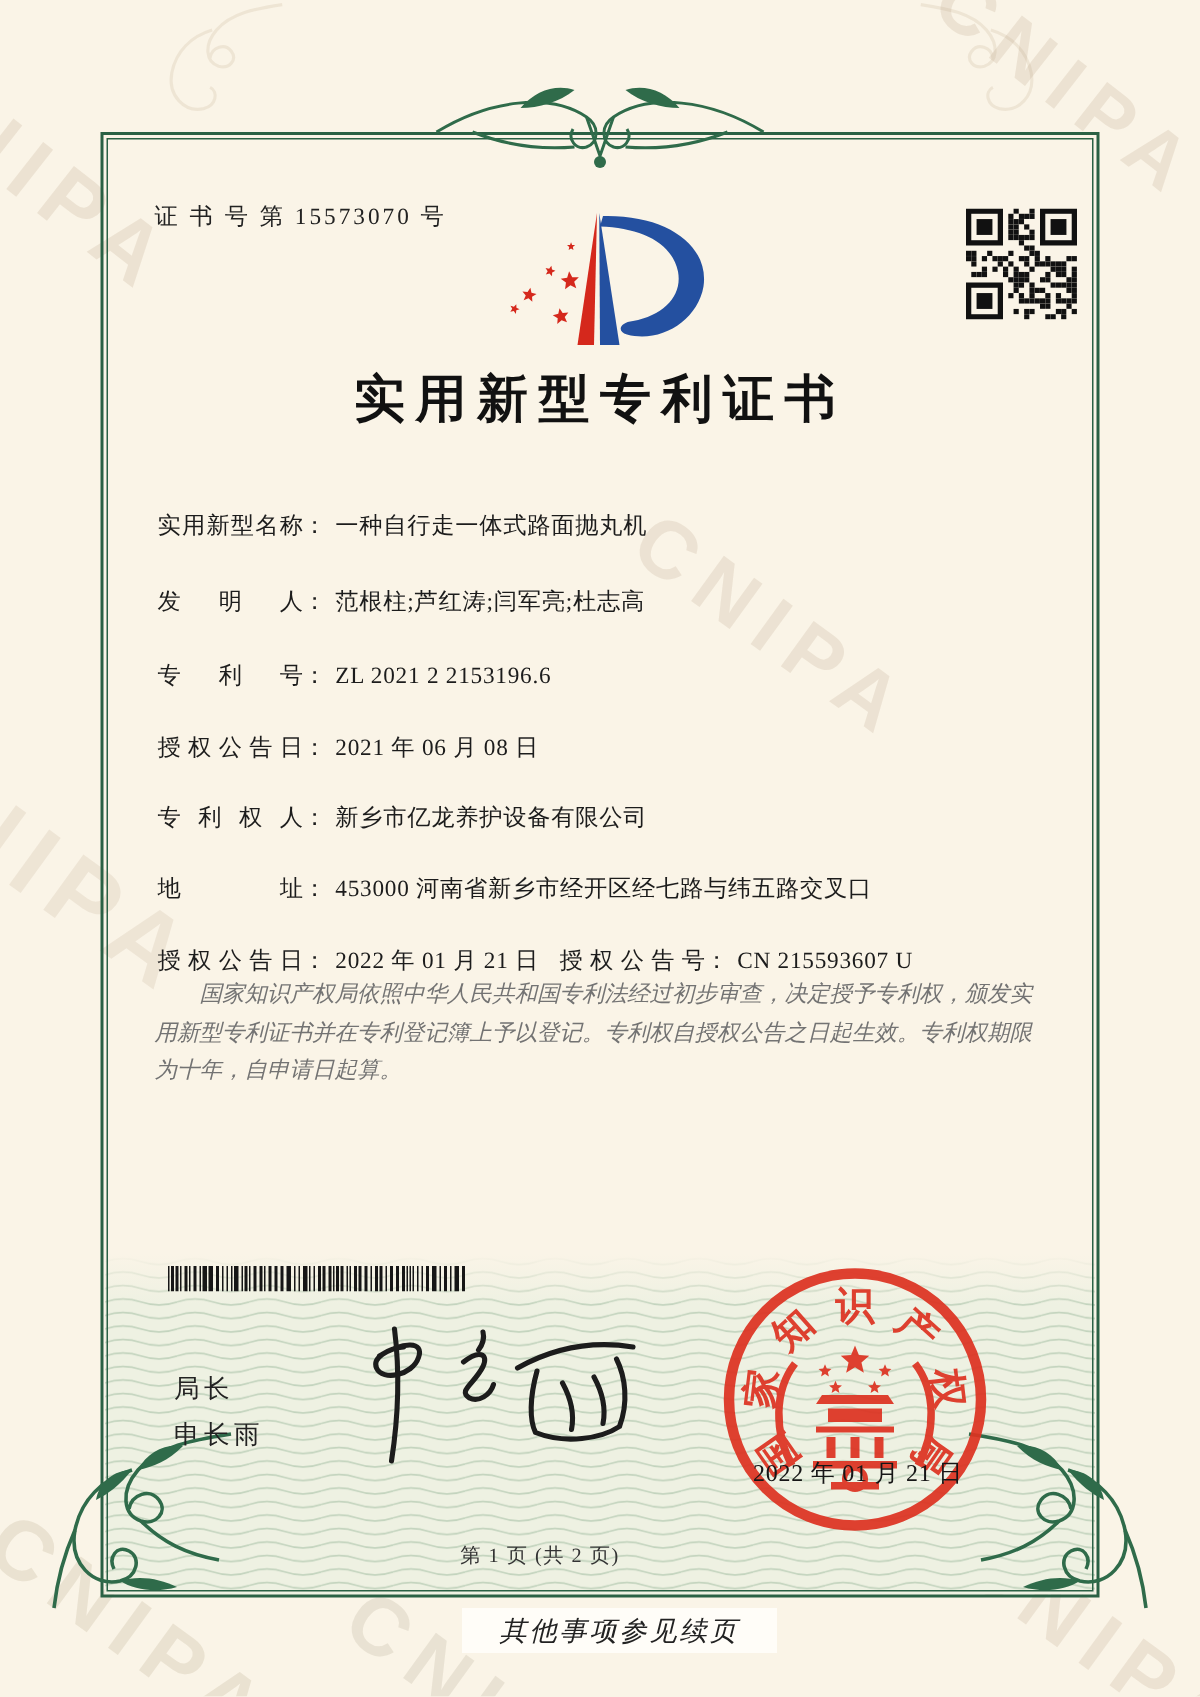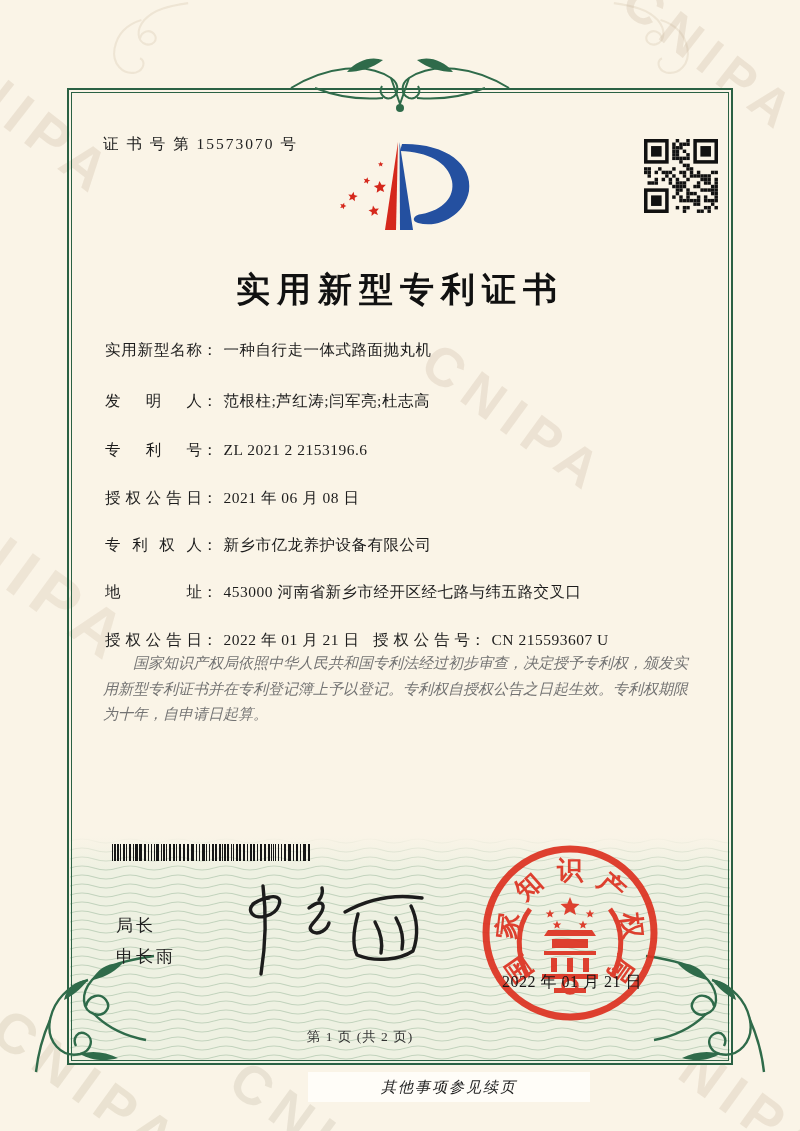--- a/index.html
+++ b/index.html
@@ -12,35 +12,35 @@
   
   .wm{position:absolute;font-family:"Liberation Sans","DejaVu Sans",sans-serif;font-weight:bold;
       color:rgba(204,184,162,.30);letter-spacing:10px;transform-origin:0 0;white-space:nowrap;
       z-index:0;pointer-events:none;}
   
   .decor{position:absolute;z-index:2;pointer-events:none;}
   .waveband{position:absolute;left:70px;top:836px;z-index:0;}
   
   .cert-no{position:absolute;left:103px;top:134px;font-size:15.5px;letter-spacing:2px;color:#222;z-index:3;}
   .title{position:absolute;left:0;top:243px;width:800px;text-align:center;font-size:34px;
-         font-weight:bold;letter-spacing:7px;color:#111;z-index:3;margin-top:24px;}
+         font-weight:bold;letter-spacing:7px;color:#111;z-index:3;}
   .field-row{position:absolute;left:105px;width:600px;font-size:15.5px;color:#1c1c1c;z-index:3;}
   .flabel{display:inline-block;width:97px;text-align:justify;text-align-last:justify;vertical-align:top;}
   .fcolon{display:inline-block;margin-right:6px;}
   .fvalue{letter-spacing:.5px;}
   .pair2{position:absolute;left:268px;top:0;}
   .body-text{position:absolute;left:103px;top:651px;width:598px;font-size:15px;line-height:25.5px;
              font-style:italic;color:#737373;z-index:3;}
   .body-text p{margin:0;text-indent:2em;}
   .signer{position:absolute;left:116px;z-index:3;font-family:Liberation Serif, serif;
           font-size:17px;letter-spacing:3px;color:#222;font-weight:500;}
   .page-info{position:absolute;left:0;top:1028px;width:720px;text-align:center;font-size:13.5px;
              letter-spacing:1px;color:#333;z-index:3;}
-  .note-box{position:absolute;left:308px;top:1072px;width:282px;height:30px;background:#fffdf8;
-            text-align:center;line-height:30px;font-size:15px;font-style:italic;letter-spacing:2px;
+  .note-box{position:absolute;left:308px;top:1072px;width:210px;height:30px;background:#fffdf8;
+            text-align:center;line-height:30px;font-size:18px;font-style:italic;letter-spacing:2px;
             color:#222;z-index:3;}
   .seal-wrap{position:absolute;left:470px;top:835px;width:200px;height:200px;z-index:4;opacity:.93;}
   .seal-date{position:absolute;left:492px;top:972px;width:160px;text-align:center;font-size:16px;
              letter-spacing:.5px;color:#161616;z-index:5;}
   .seal-ch{font-family:"Liberation Serif","DejaVu Serif",serif;font-weight:bold;}
   #logo,#qr,#barcode,#signature{position:absolute;z-index:3;}
   #logo{left:330px;top:130px;}
   #qr{left:644px;top:139px;}
   #barcode{left:112px;top:844px;}
   #signature{left:225px;top:880px;}

